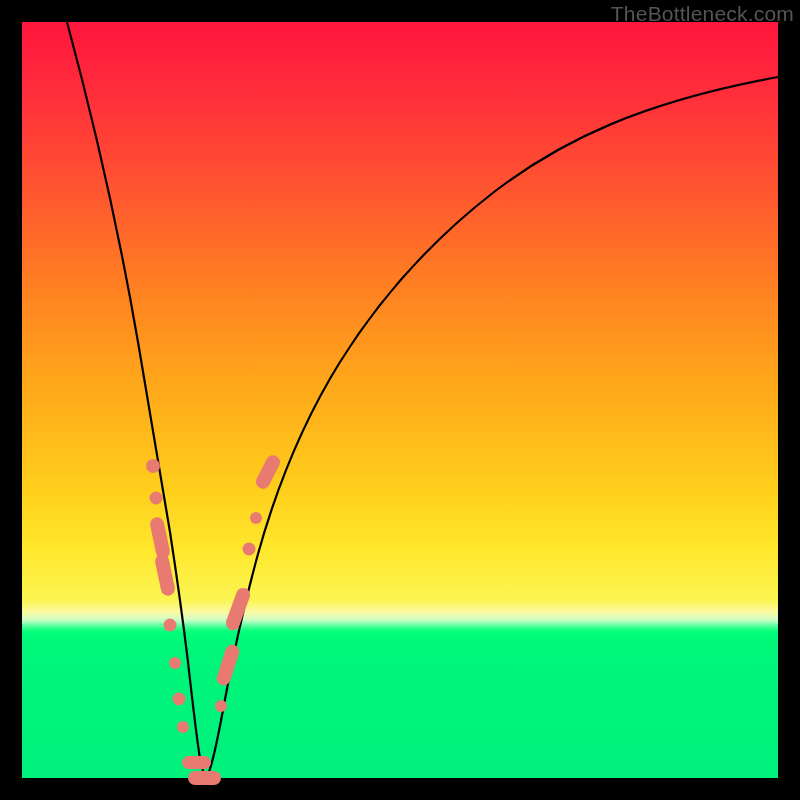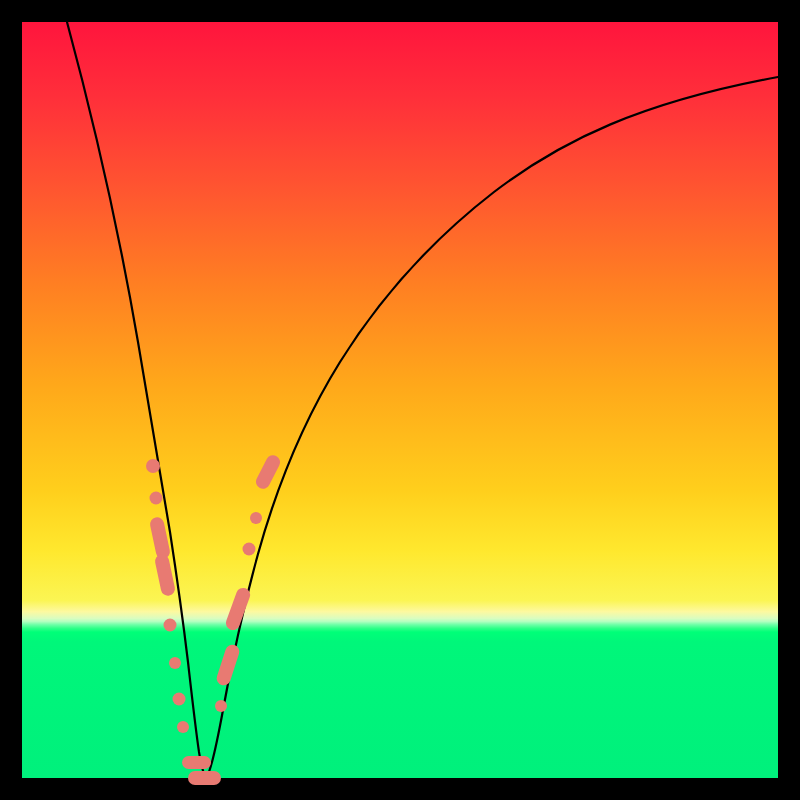--- a/index.html
+++ b/index.html
@@ -85,20 +85,21 @@
     background: #e87a72;
     border-radius: 999px;
     transform-origin: center center;
   }
 </style>
 </head>
 <body>
 
 <div class="frame">
 
+  <span class="watermark">TheBottleneck.com</span>
 
   <div class="plot-area">
 
     <svg class="curve-layer" viewBox="0 0 756 756" preserveAspectRatio="none">
       <path class="curve" d="
             M 45,0
             C 72,100  98,215  116,320
             C 128,390 138,450 148,510
             C 154,549 160,590 166,640
             C 170,675 173,702 177,730

